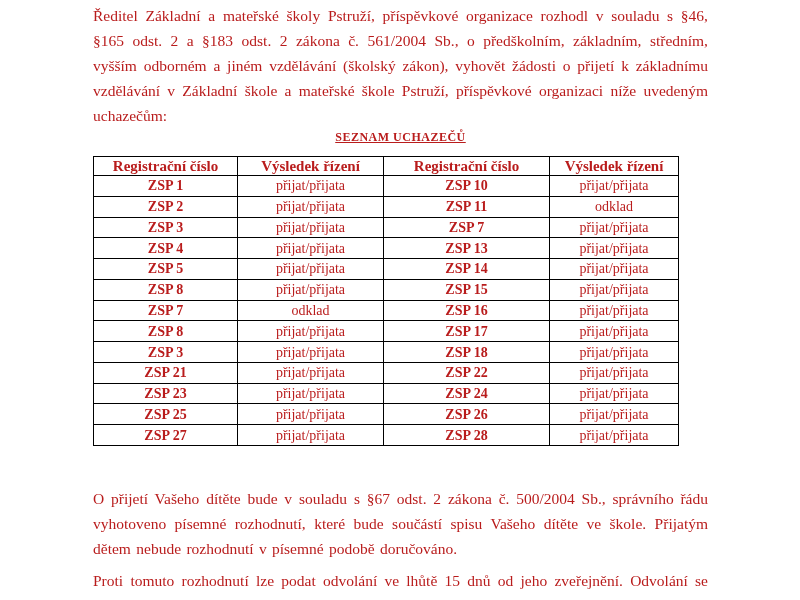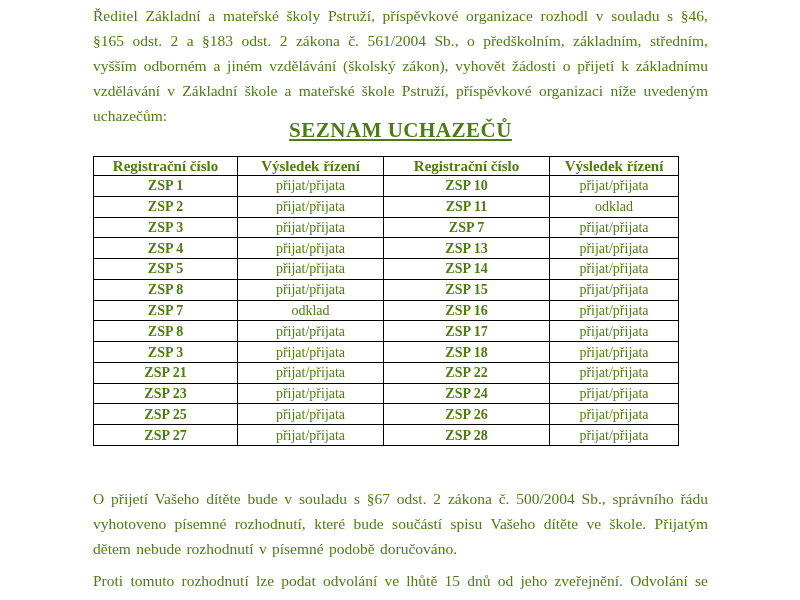--- a/index.html
+++ b/index.html
@@ -7,21 +7,21 @@
     padding: 0;
     background: #ffffff;
   }
   .page {
     position: relative;
     width: 800px;
     height: 600px;
     background: #ffffff;
     overflow: hidden;
     font-family: "Liberation Serif", serif;
-    color: #4d7c0f;
+    color: #b91c1c;
   }
   .content {
     position: absolute;
     left: 93px;
     width: 615px;
   }
   .para {
     position: absolute;
     left: 0;
     width: 615px;
@@ -29,26 +29,26 @@
     font-size: 15.5px;
     line-height: 25px;
     text-align: justify;
     word-spacing: 1.5px;
   }
   .intro   { top: 3px; }
   .decision{ top: 486px; }
   .appeal  { top: 568px; }
   .heading {
     position: absolute;
-    top: 118px;
+    top: 130px;
     left: 0;
     width: 615px;
     margin: 0;
     text-align: center;
-    font-size: 21px;
+    font-size: 12px;
     font-weight: bold;
     text-decoration: underline;
     letter-spacing: 0.5px;
   }
   table.applicants {
     position: absolute;
     top: 156px;
     left: 0;
     width: 585px;
     height: 290px;

